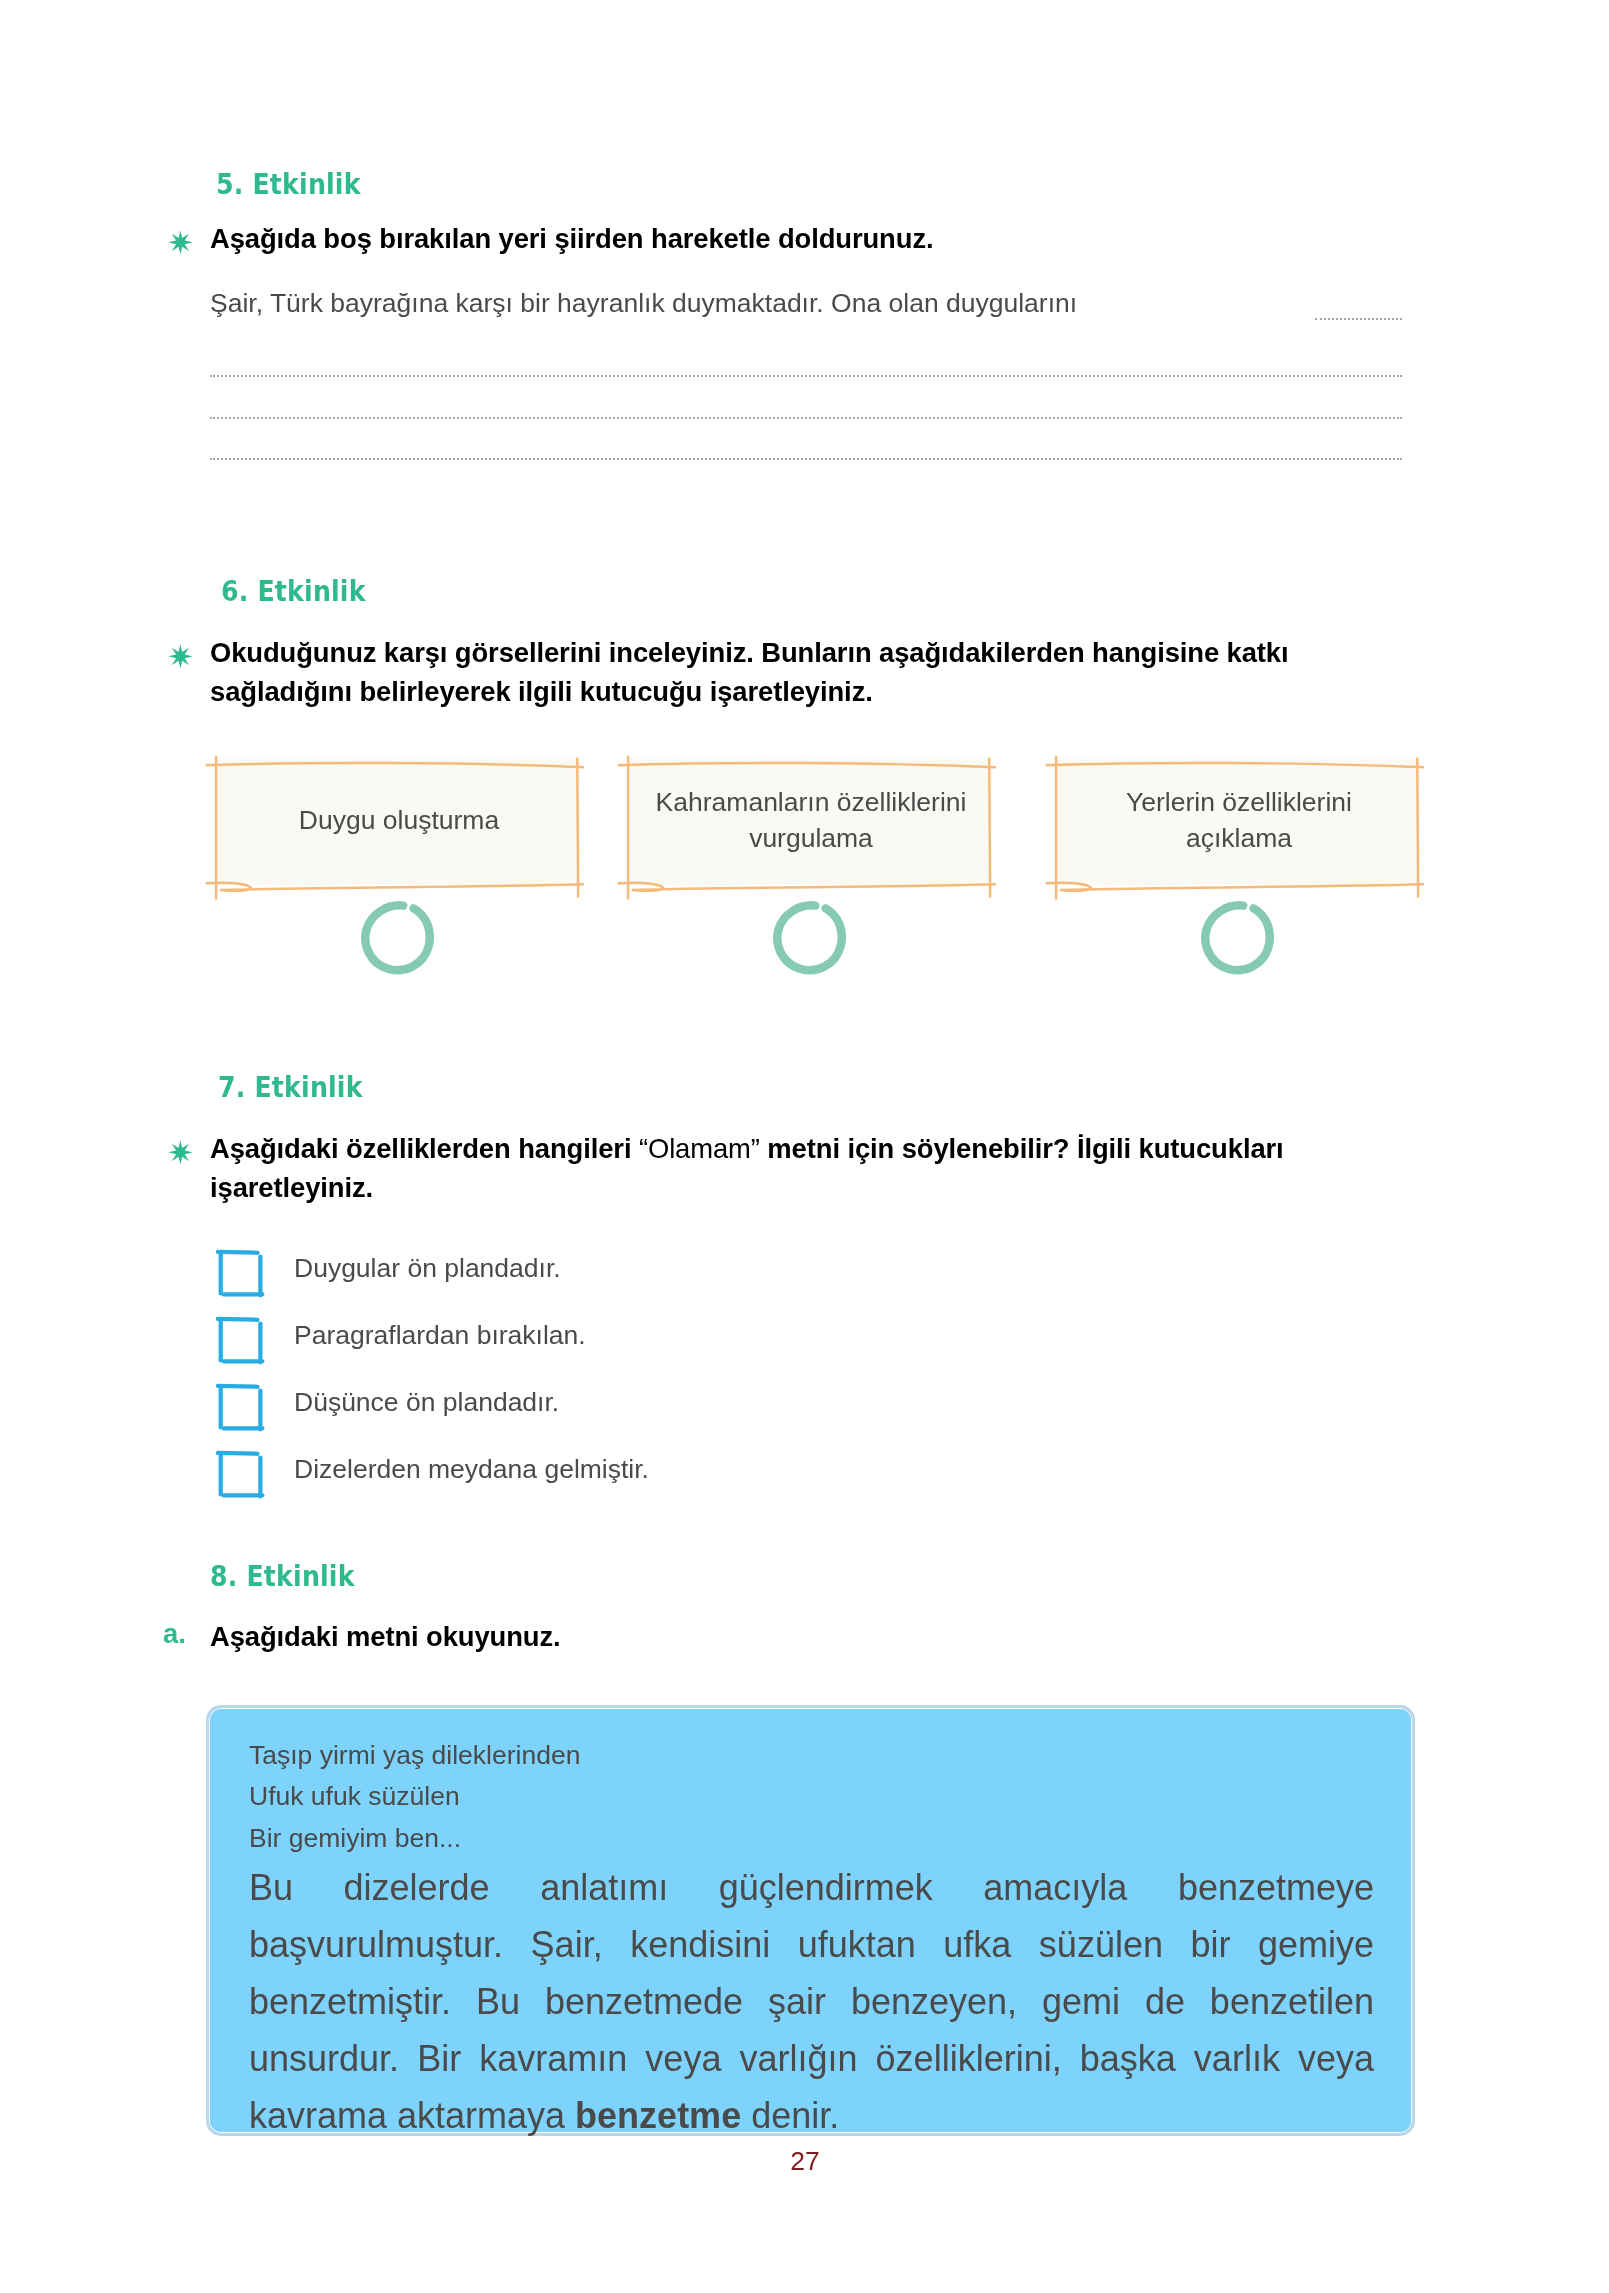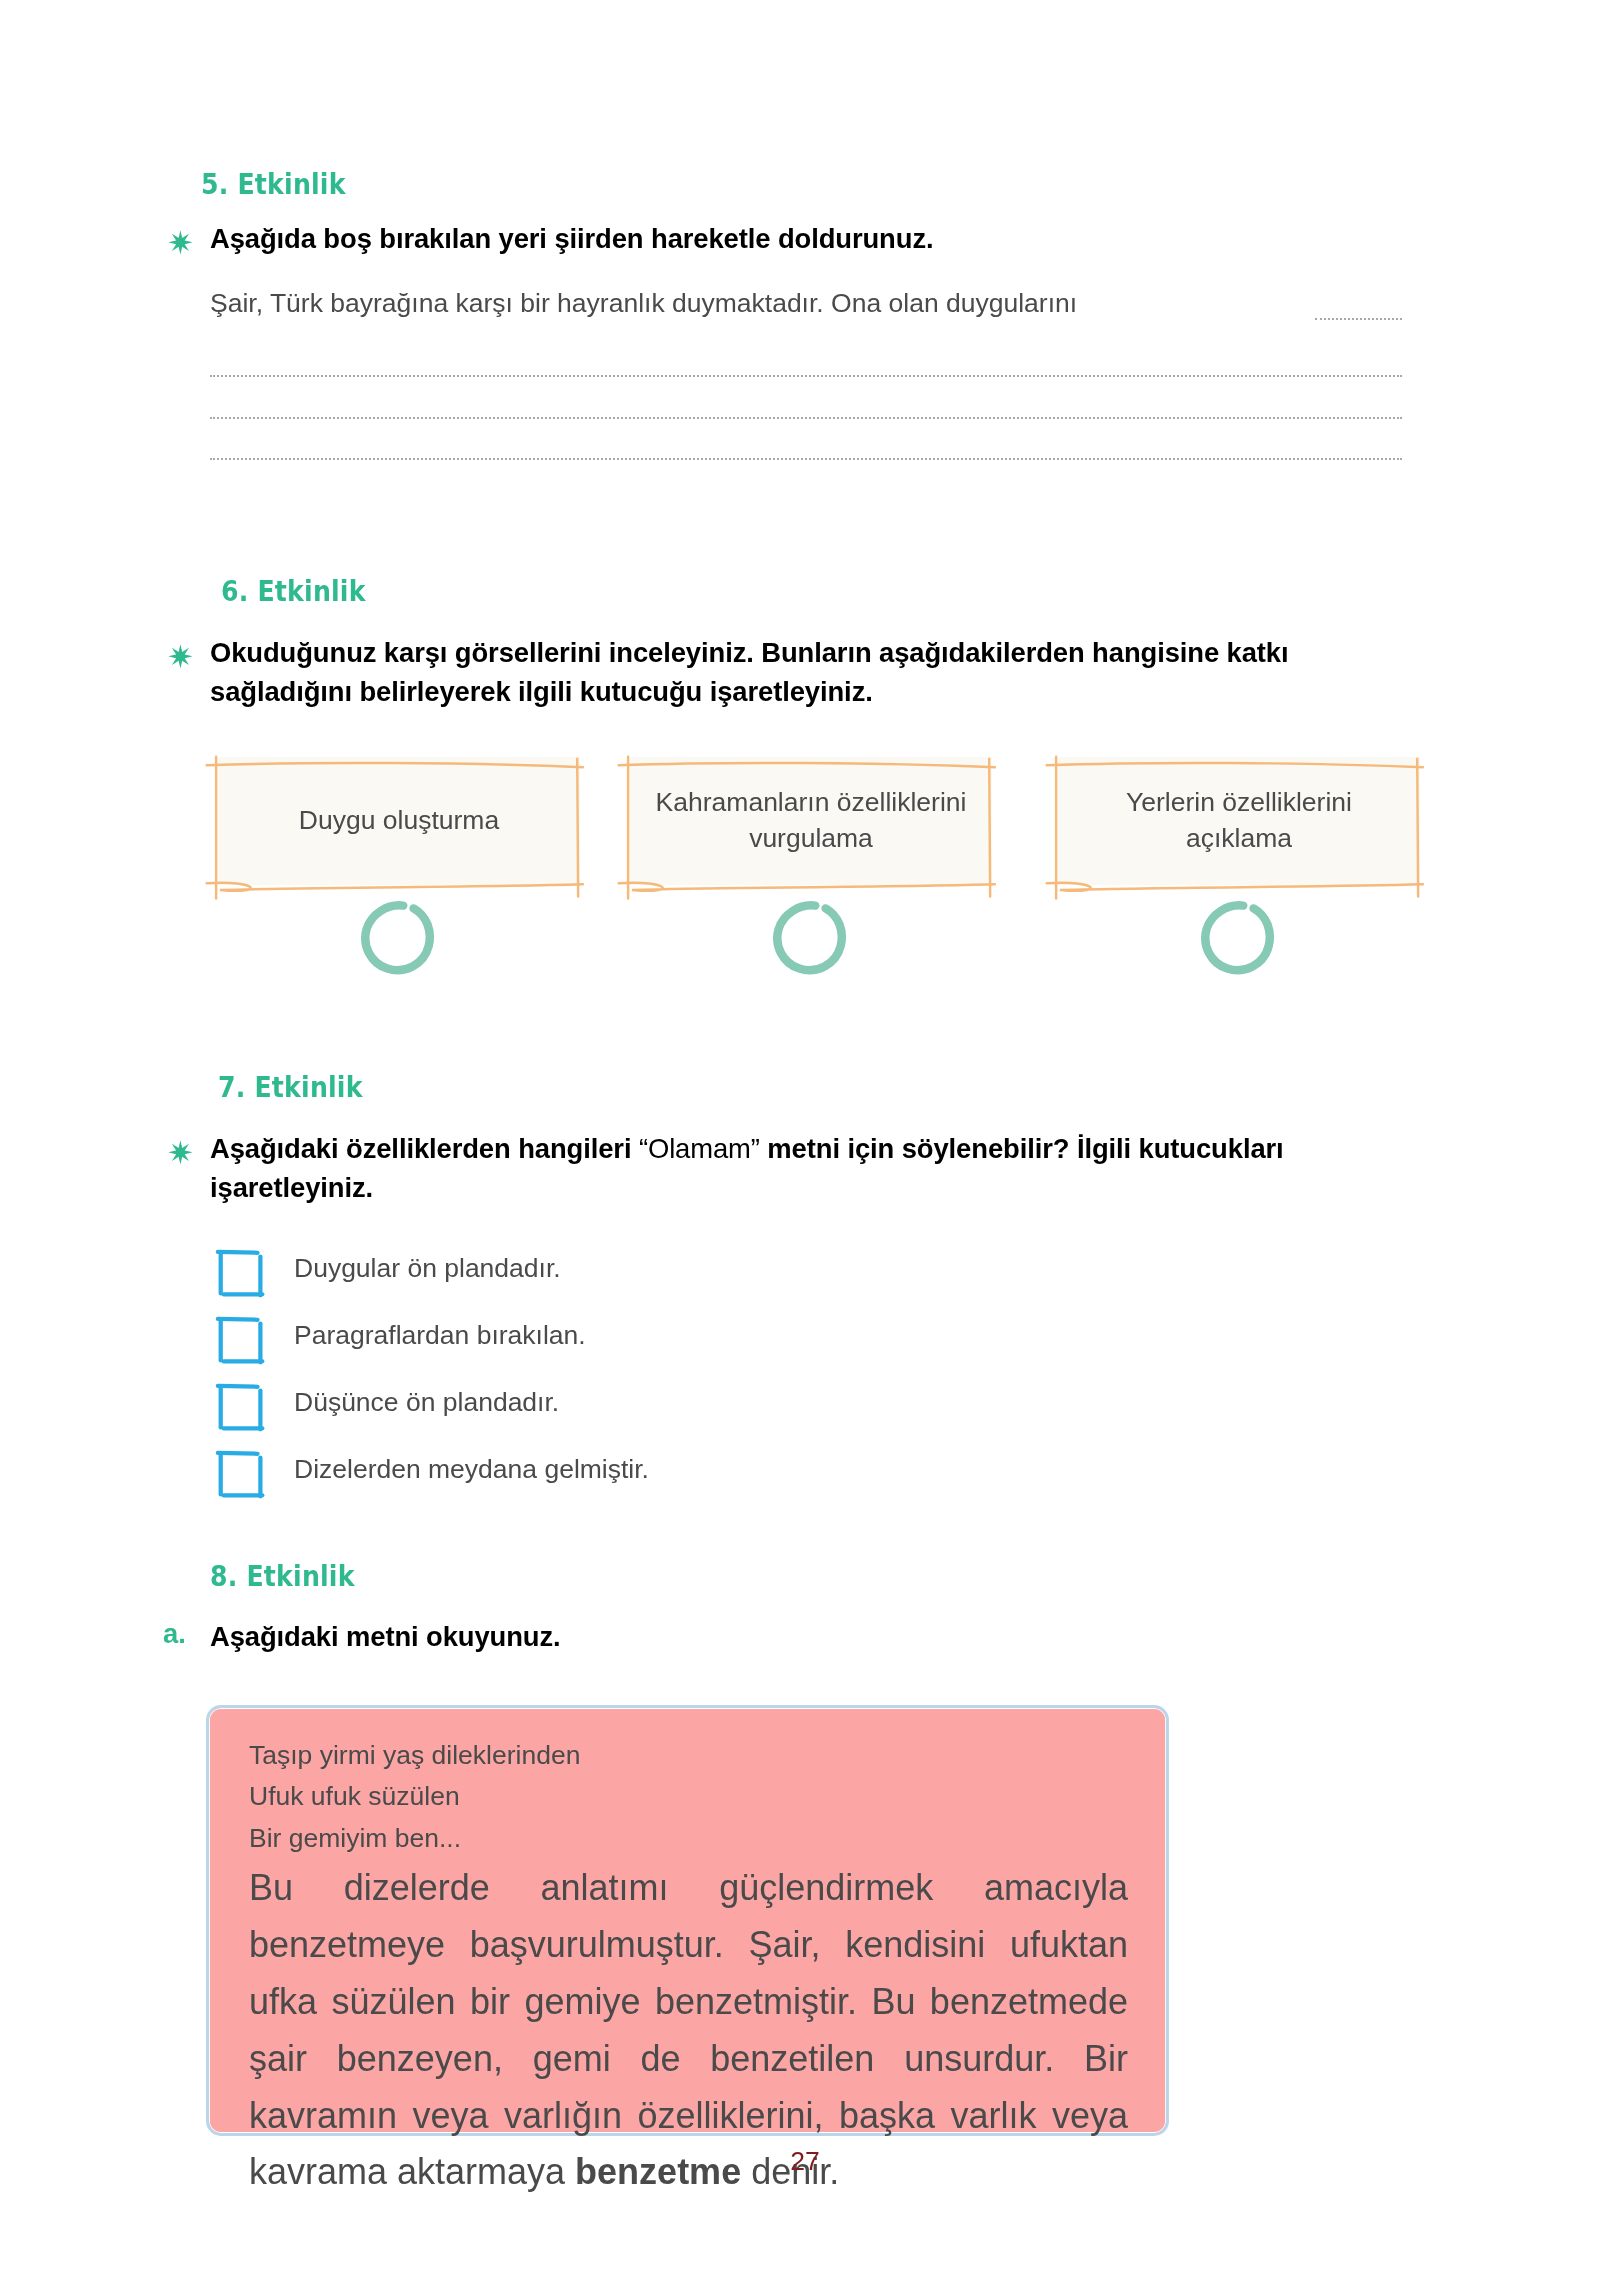--- a/index.html
+++ b/index.html
@@ -51,21 +51,21 @@
     width: 24.6px;
     height: 24.6px;
     color: #2fb98f;
     font-size: 32px;
     line-height: 24.6px;
     text-align: center;
     user-select: none;
   }
 
   
-  .s5-head { position: absolute; left: 201px; top: 168px; }
+  .s5-head { position: absolute; left: 216px; top: 168px; }
   .s5-star { left: 167px; top: 231px; }
   .s5-prompt {
     position: absolute; left: 210px; top: 220px; width: 1192px;
   }
   .s5-answer {
     position: absolute; left: 210px; top: 284px; width: 1173px;
   }
   .dotline {
     position: absolute;
     height: 2.8px;
@@ -177,24 +177,24 @@
     color: #2fb98f;
     font-weight: bold;
     font-size: 27.4px;
   }
   .s8-prompt { position: absolute; left: 210px; top: 1618px; width: 1136px; }
 
   .blue-box {
     position: absolute;
     left: 206px;
     top: 1705px;
-    width: 963px;
+    width: 1209px;
     height: 431px;
     box-sizing: border-box;
-    background: #fca5a5;
+    background: #7dd3fc;
     border: 3.8px solid #b9d6ea;
     border-radius: 15px;
     box-shadow: inset 0 0 0 0.9px #ffffff;
   }
   .blue-box .inner {
     position: absolute;
     left: 40px;
     right: 38px;
     top: 26.5px;
   }

